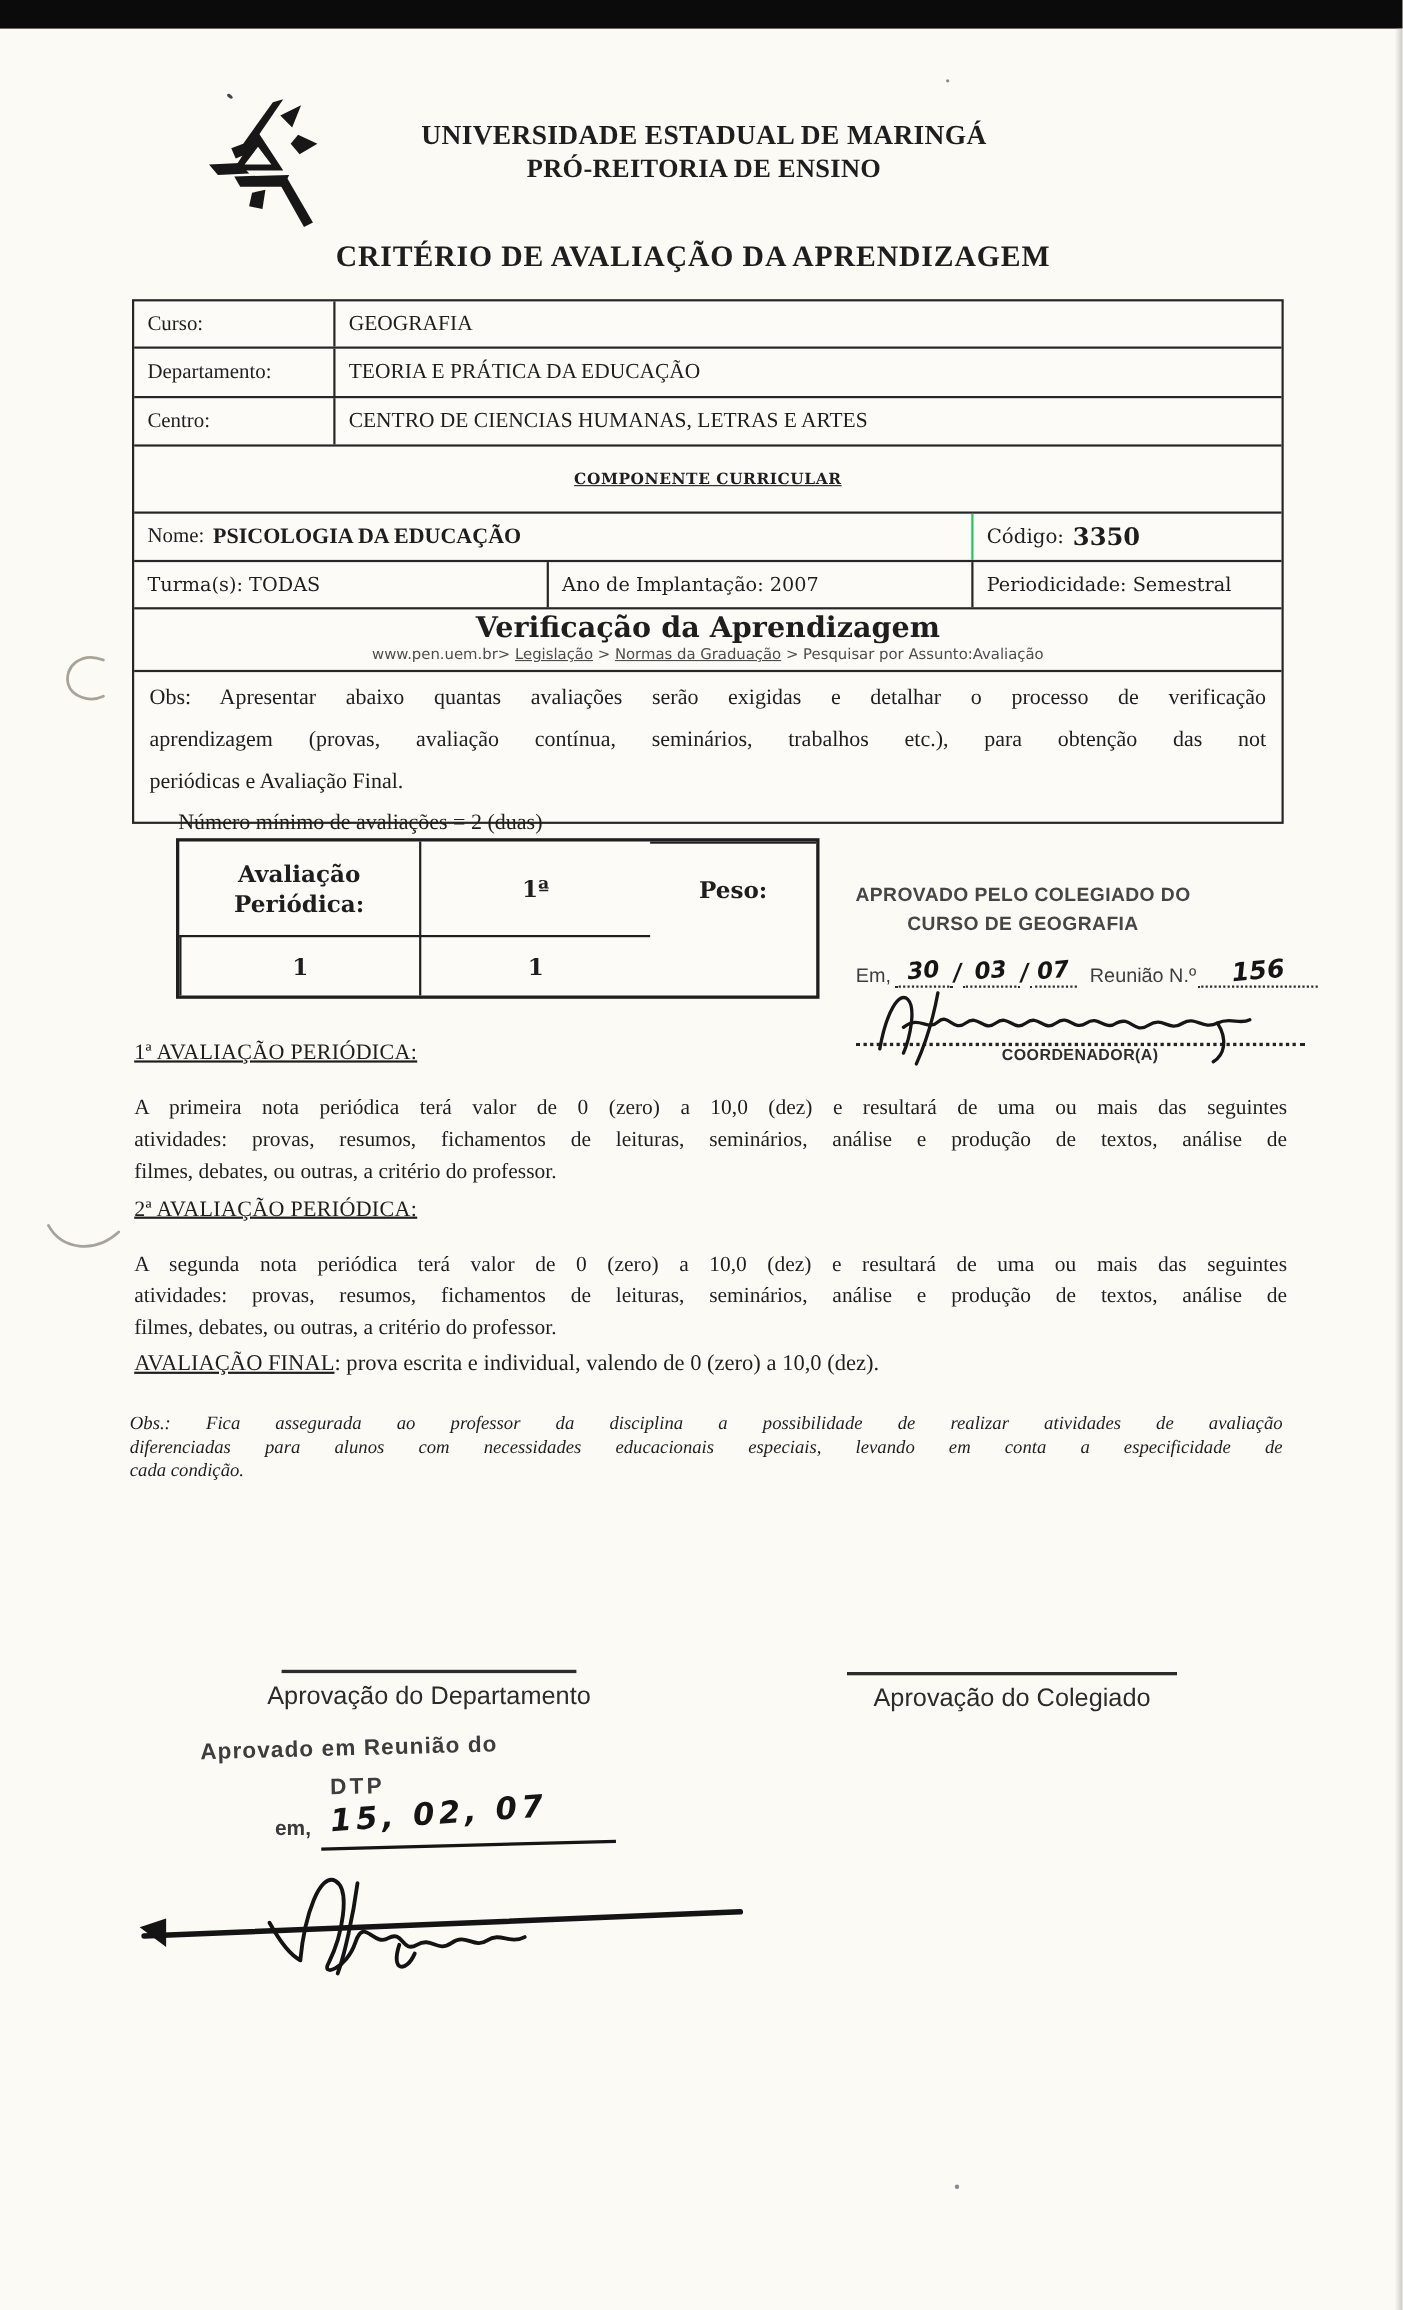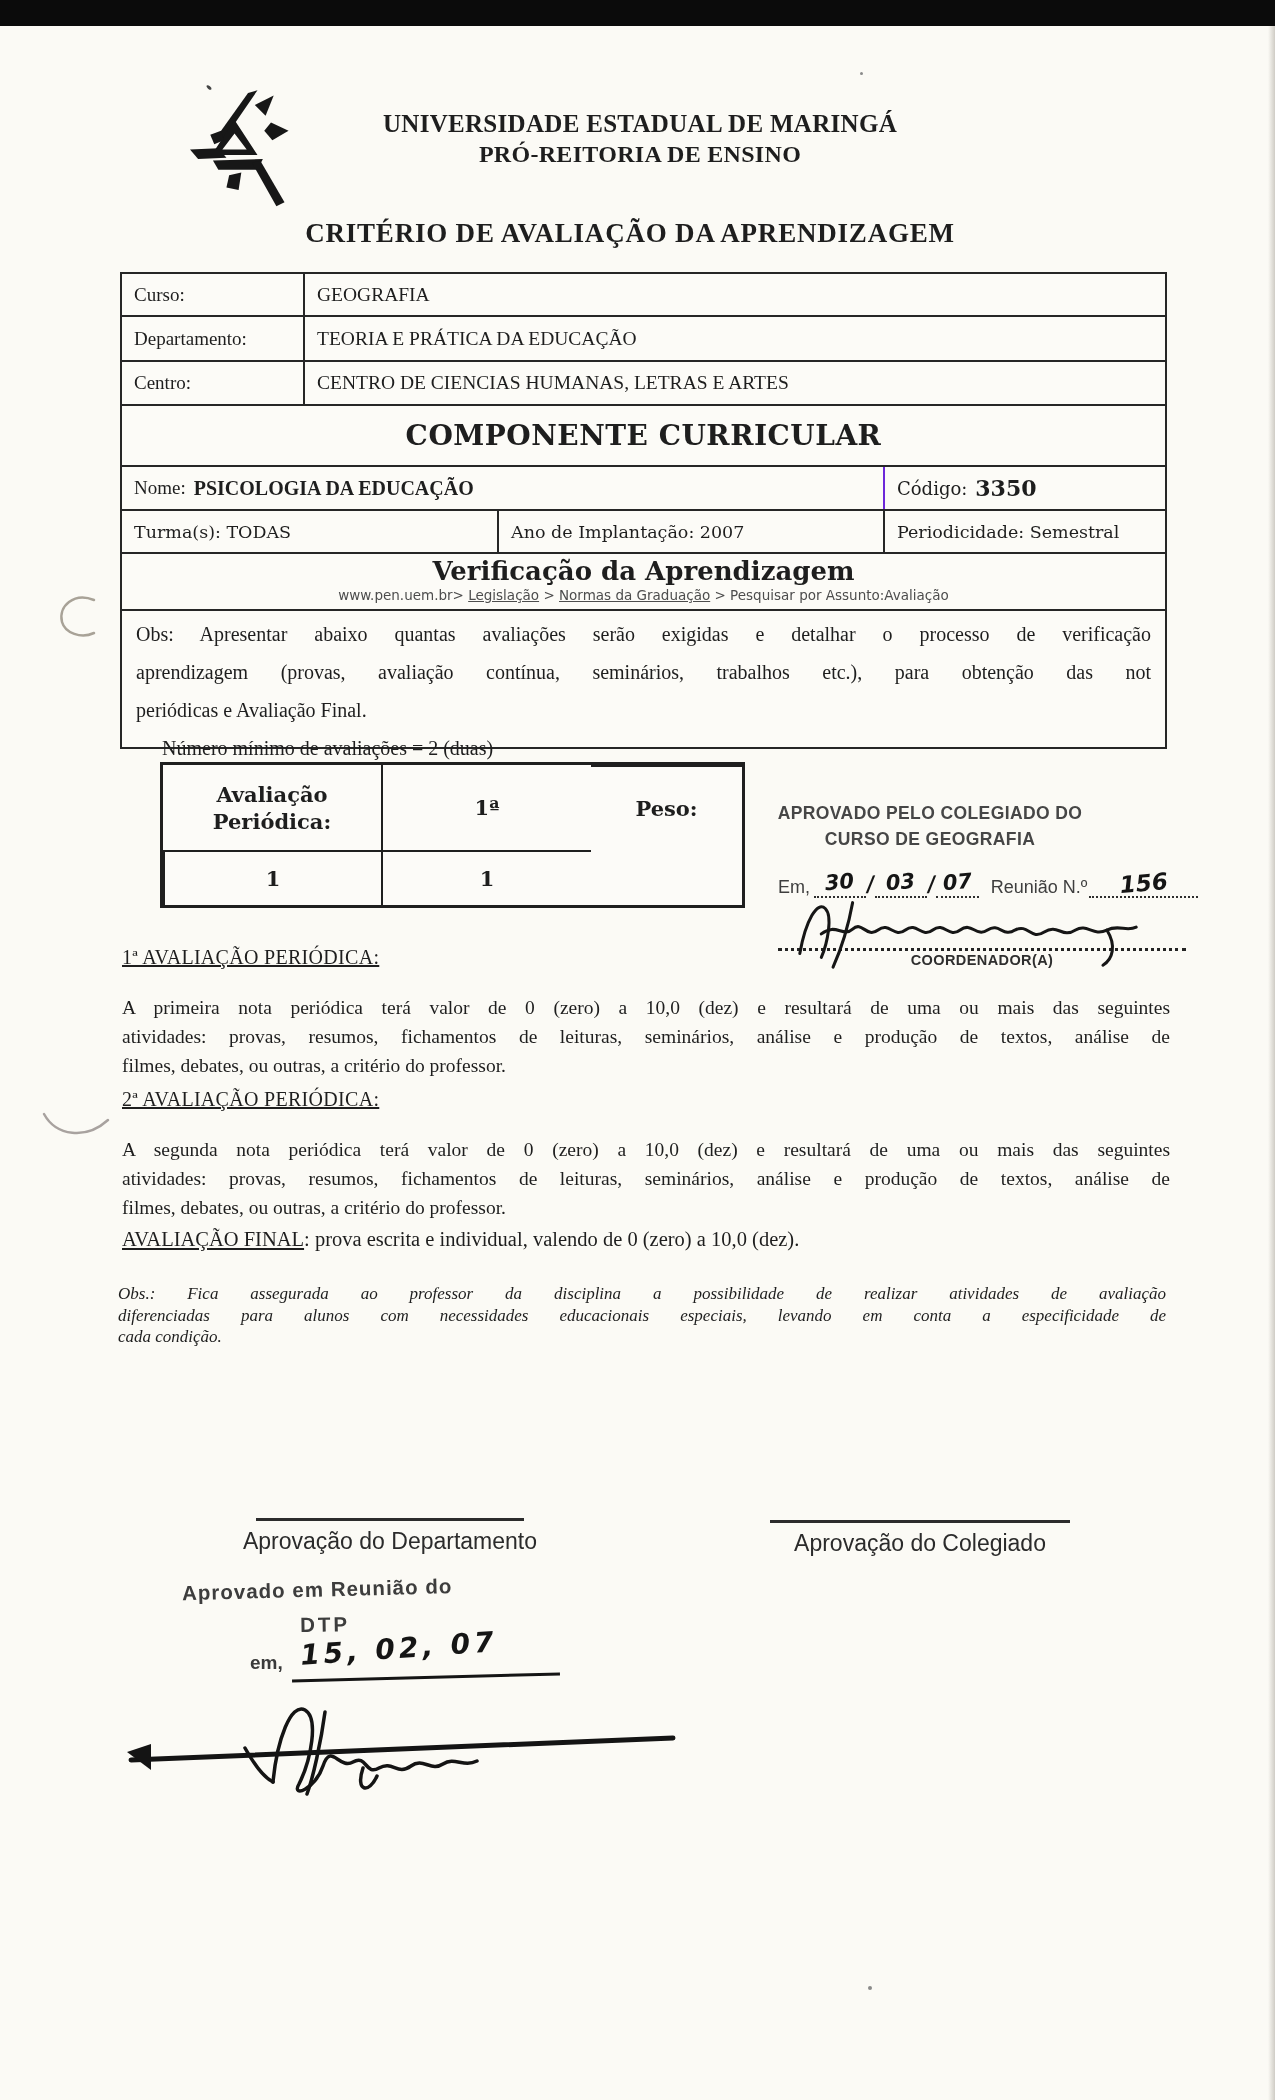--- a/index.html
+++ b/index.html
@@ -20,24 +20,24 @@
   .hdr-line2{font-size:24px;font-weight:bold;margin-top:3px;letter-spacing:.3px;}
   .doc-title{left:130px;top:218px;width:1000px;text-align:center;font-size:27px;font-weight:bold;letter-spacing:.8px;}
   
   .tbl{left:120px;top:272px;width:1047px;border:2px solid #262626;box-sizing:border-box;background:rgba(255,255,255,.25);}
   .trow{display:flex;border-top:2px solid #262626;box-sizing:border-box;align-items:stretch;}
   .trow.first{border-top:none;}
   .tcell{display:flex;align-items:center;padding:0 12px;box-sizing:border-box;}
   .tlabel{width:183px;border-right:2px solid #262626;font-size:19px;}
   .tvalue{flex:1;font-size:19.5px;}
   .h41{height:41px;}.h45{height:45px;}.h44{height:44px;}.h61{height:61px;}.h43{height:43px;}
-  .componente{justify-content:center;font-family:"DejaVu Serif","Liberation Serif",serif;font-weight:bold;font-size:28px;letter-spacing:.5px;}
+  .componente{justify-content:center;font-family:"DejaVu Serif","Liberation Serif",serif;font-weight:bold;font-size:14px;letter-spacing:.5px;text-decoration:underline;}
   .nome-cell{flex:1;font-size:19px;}
   .nome-val{font-weight:bold;font-size:20px;margin-left:8px;}
-  .codigo-cell{width:282px;border-left:2px solid #6d28d9;font-family:"DejaVu Serif","Liberation Serif",serif;font-size:18px;}
+  .codigo-cell{width:282px;border-left:2px solid #22c55e;font-family:"DejaVu Serif","Liberation Serif",serif;font-size:18px;}
   .codigo-val{font-weight:bold;font-size:22px;margin-left:8px;}
   .turma-cell{width:375px;font-family:"DejaVu Serif","Liberation Serif",serif;font-size:17.5px;}
   .ano-cell{flex:1;border-left:2px solid #262626;font-family:"DejaVu Serif","Liberation Serif",serif;font-size:17.5px;}
   .per-cell{width:282px;border-left:2px solid #262626;font-family:"DejaVu Serif","Liberation Serif",serif;font-size:17.5px;}
   .verif{display:block;padding:2px 0 4px 0;text-align:center;}
   .verif-title{font-family:"DejaVu Serif","Liberation Serif",serif;font-weight:bold;font-size:26px;line-height:30px;}
   .verif-url{font-family:"DejaVu Sans","Liberation Sans",sans-serif;font-size:13.5px;color:#4d4d4d;margin-top:1px;}
   .verif-url .u{text-decoration:underline;}
   .obs-cell{display:block;padding:4px 14px 0 14px;font-size:20px;line-height:38px;}
   .jl{text-align:justify;text-align-last:justify;}

